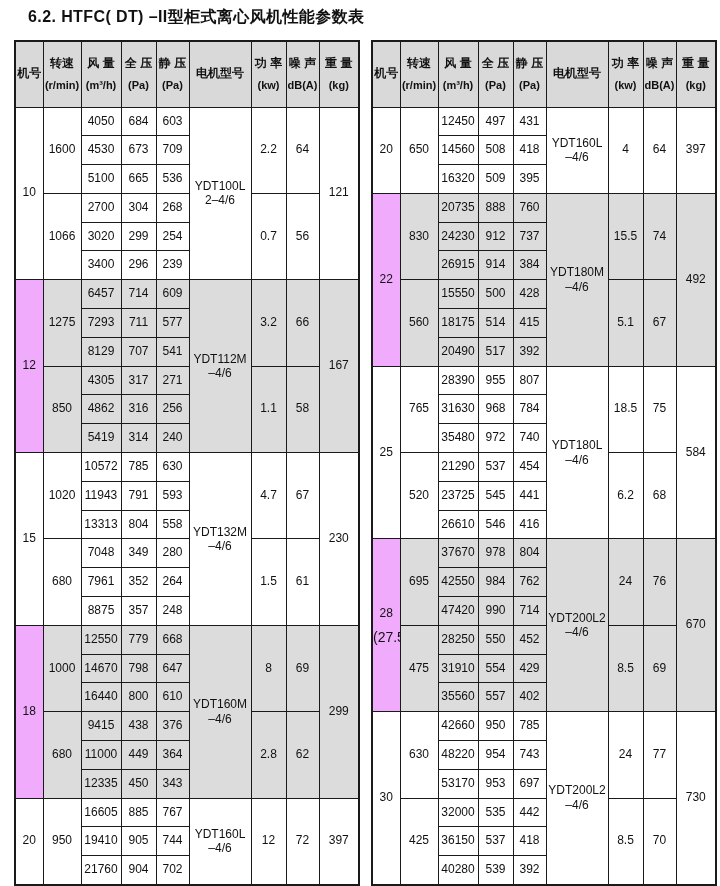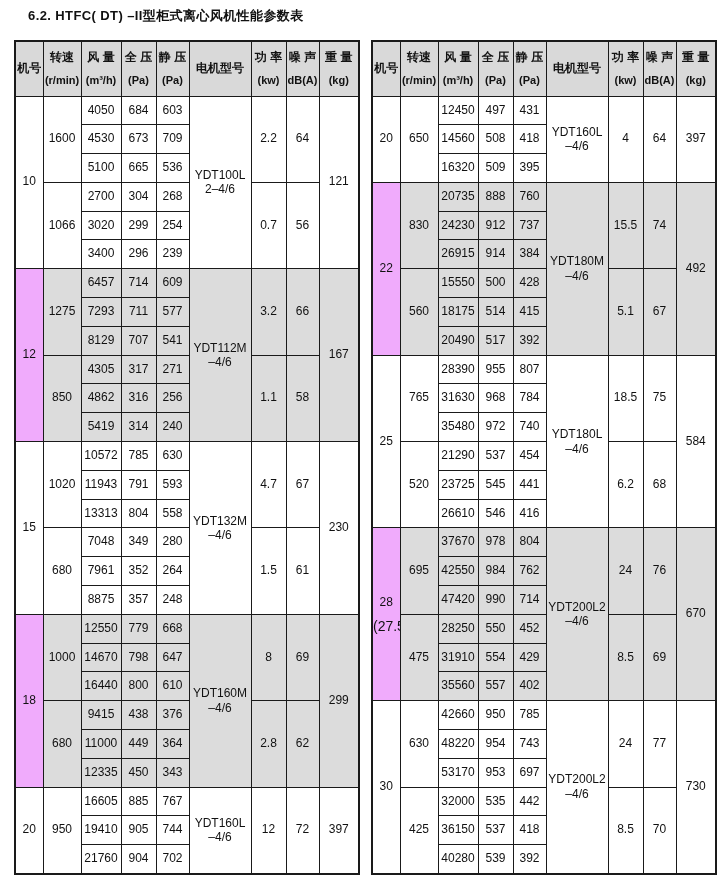--- a/index.html
+++ b/index.html
@@ -7,40 +7,40 @@
   body {
     width: 720px; height: 886px;
     background: var(--page-bg, #ffffff);
     font-family: "Liberation Sans", sans-serif;
     color: var(--text, #111111);
     position: relative;
     overflow: hidden;
   }
   .title {
     position: absolute; left: 28px; top: 7px;
-    font-size: 13px; font-weight: 700; letter-spacing: 0.4px;
+    font-size: 16px; font-weight: 700; letter-spacing: 0.4px;
     white-space: nowrap;
   }
   .tables {
     position: absolute; left: 14px; top: 40px;
     display: flex; gap: 11px;
   }
   table {
     border-collapse: collapse; table-layout: fixed;
     width: 346px;
     border: 2px solid var(--border, #1a1a1a);
   }
   th, td {
     border: 1px solid var(--border, #1a1a1a);
     text-align: center; vertical-align: middle;
     padding: 0; overflow: hidden;
     font-size: 12px; line-height: 1.15;
     background: #ffffff;
   }
-  thead tr { height: 55px; }
+  thead tr { height: 66px; }
   tbody tr { height: 28.8px; }
   th {
     background: var(--header-bg, #d9d9d9);
     font-weight: 700; white-space: nowrap;
   }
   .h1 { font-size: 12px; }
   .h2 { font-size: 11px; margin-top: 9px; }
   tr.shaded td { background: var(--shaded-bg, #dcdcdc); }
   tr.shaded td.machine { background: #f0abfc; }
   td.motor div { line-height: 1.2; text-align: center; }

